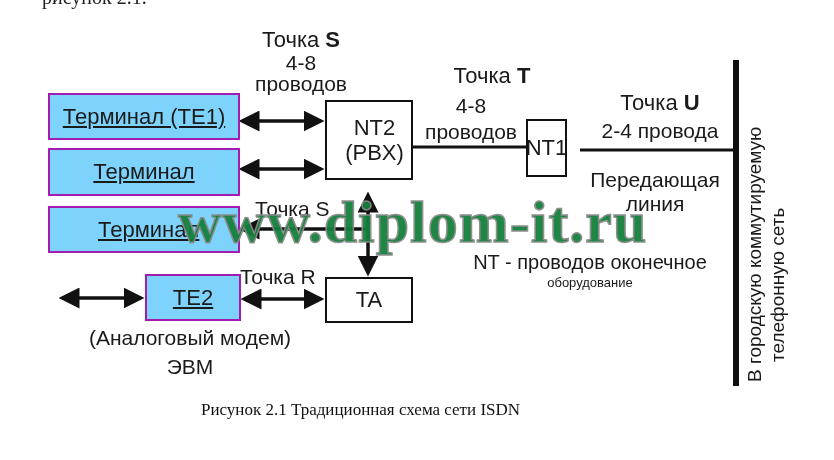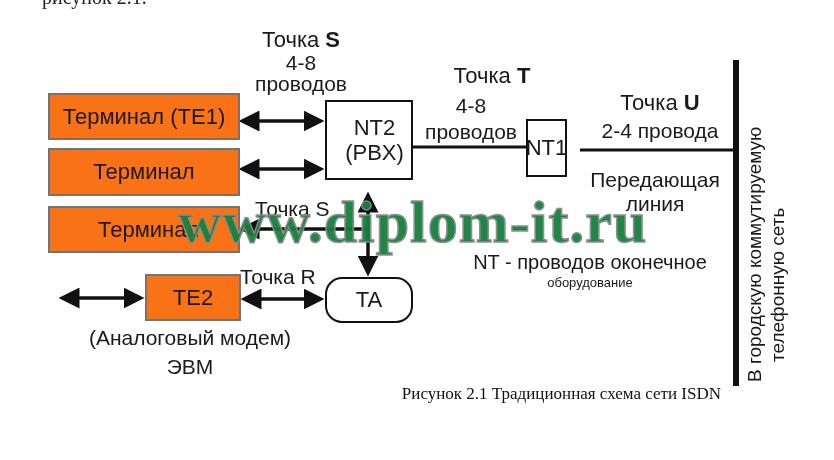--- a/index.html
+++ b/index.html
@@ -1,27 +1,27 @@
 <!DOCTYPE html>
 <html><head>
   <meta charset="utf-8">
   <style>
     html, body { margin: 0; padding: 0; background: #ffffff; }
     body { width: 834px; height: 460px; position: relative; overflow: hidden;
            font-family: "Liberation Sans", sans-serif; color: #1a1a1a; }
     .abs { position: absolute; }
     .top-caption { left: 42px; top: -14px; font-family: "Liberation Serif", serif; font-size: 20px; color: #222; white-space: nowrap; }
-    .gbox { background: #f97316; border: 2px solid #737373; box-sizing: border-box;
-            display: flex; align-items: center; justify-content: center; font-size: 22px; white-space: nowrap; }
+    .gbox { background: #7dd3fc; border: 2px solid #a21caf; box-sizing: border-box;
+            display: flex; align-items: center; justify-content: center; font-size: 22px; white-space: nowrap; text-decoration: underline; }
     .wbox { background: #ffffff; border: 2px solid #111; box-sizing: border-box;
             display: flex; flex-direction: column; align-items: center; justify-content: center; font-size: 22px; line-height: 1.15; }
     .lbl { font-size: 21px; white-space: nowrap; text-align: center; line-height: 1.1; }
     .lbl b { font-weight: bold; }
     .vtext { transform-origin: 0 0; transform: rotate(-90deg); font-size: 19px; white-space: nowrap; line-height: 1.2; }
-    .fig-caption { left: 0; width: 721px; top: 384px; text-align: right; font-family: "Liberation Serif", serif; font-size: 17px; color: #111; }
+    .fig-caption { left: 0; width: 721px; top: 400px; text-align: center; font-family: "Liberation Serif", serif; font-size: 17px; color: #111; }
     .watermark { left: 178px; top: 188px; font-family: "Liberation Serif", serif; font-size: 60px; font-weight: bold;
                  color: #15803d; -webkit-text-stroke: 1.5px #8a8a8a; letter-spacing: 1px; white-space: nowrap; opacity: 0.95; }
     svg.lines { position: absolute; left: 0; top: 0; }
   </style>
 </head>
 <body>
 
 <div class="abs top-caption">рисунок 2.1.</div>
 
 <svg class="lines" width="834" height="460">
@@ -65,21 +65,21 @@
 
 <div class="abs wbox" style="left:325px;top:100px;width:88px;height:80px;padding-left:11px;">
   <span>NT2</span>
   <span>(PBX)</span>
 </div>
 
 <div class="abs wbox" style="left:526px;top:119px;width:41px;height:58px;">
   <span>NT1</span>
 </div>
 
-<div class="abs wbox" style="left:325px;top:277px;width:88px;height:46px;border-radius:17px;">
+<div class="abs wbox" style="left:325px;top:277px;width:88px;height:46px;">
   <span>TA</span>
 </div>
 
 <div class="abs lbl" style="left:236px;top:28px;width:130px;font-size:22px;">
   <span>Точка</span> <b>S</b>
 </div>
 <div class="abs lbl" style="left:236px;top:51px;width:130px;">4-8</div>
 <div class="abs lbl" style="left:236px;top:72px;width:130px;">проводов</div>
 
 <div class="abs lbl" style="left:431px;top:64px;width:122px;font-size:22px;">

